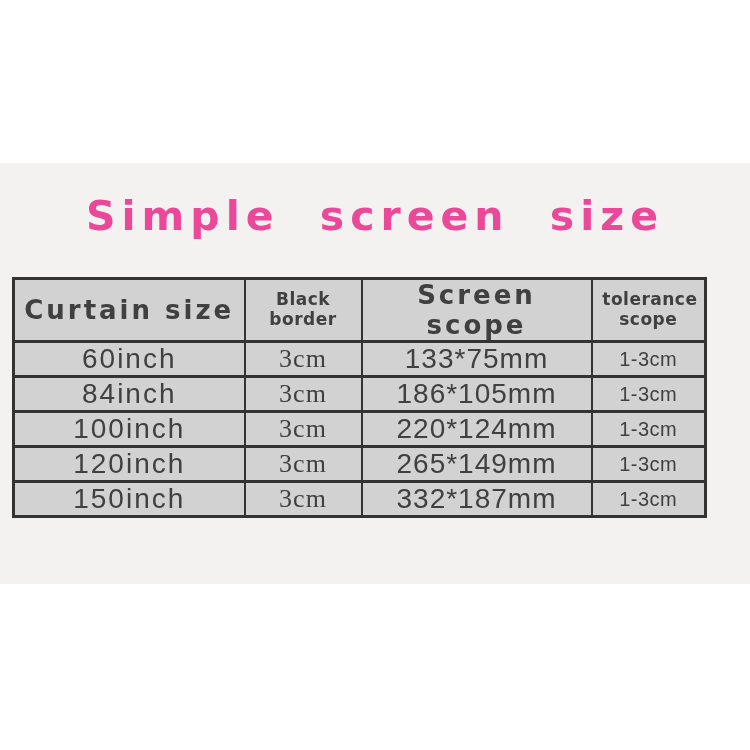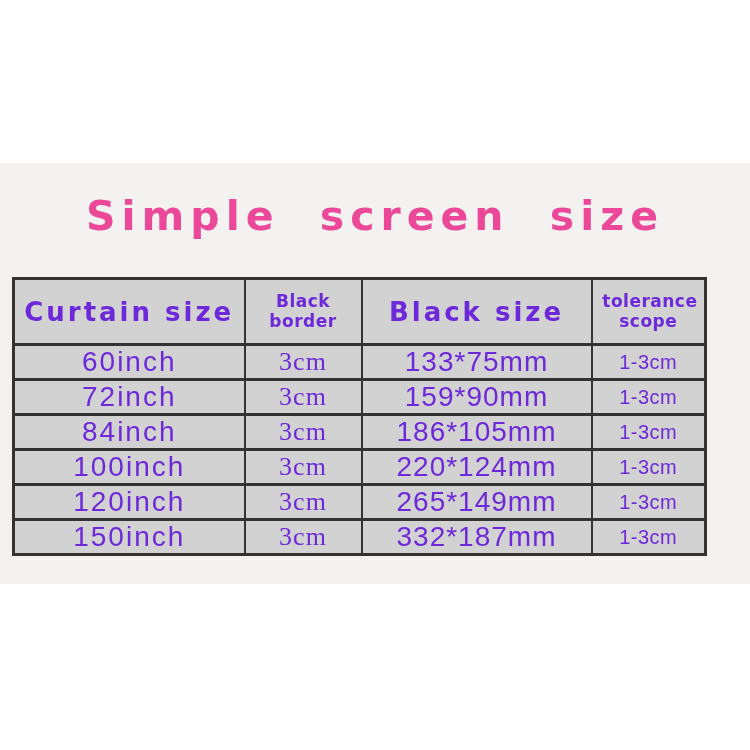--- a/index.html
+++ b/index.html
@@ -31,39 +31,39 @@
   }
   .size-table th,.size-table td{
     background:#d2d2d2;
     border-left:2px solid #333333;
     border-right:2px solid #333333;
     border-top:3px solid #333333;
     border-bottom:3px solid #333333;
     text-align:center;
     vertical-align:middle;
     padding:0;
-    color:#6d28d9;
+    color:#404040;
     overflow:hidden;
   }
   .size-table thead tr{height:37px;}
   .size-table tbody tr{height:35px;}
   th.hdr-big{
     font-family:"DejaVu Sans",sans-serif;
     font-size:26px;
     font-weight:bold;
     letter-spacing:3px;
   }
   th.hdr-small{
     font-family:"DejaVu Sans",sans-serif;
     font-size:17px;
     font-weight:bold;
     letter-spacing:0.5px;
     line-height:1.15;
   }
-  th.hdr-small .wrap{max-width:92px;margin:12px auto;}
+  th.hdr-small .wrap{max-width:92px;margin:0 auto;}
   td{
     font-family:"Liberation Sans",sans-serif;
   }
   td.cell-curtain{font-size:28px;letter-spacing:2px;margin-top:40px;}
   td.cell-border{font-size:26px;letter-spacing:1px;font-family:Liberation Serif, serif;}
   td.cell-screen{font-size:28px;letter-spacing:1px;}
   td.cell-tolerance{font-size:20px;letter-spacing:0.5px;margin-top:48px;}
 </style>
 </head>
 <body>
@@ -78,37 +78,31 @@
     <col style="width:117px">
     <col style="width:230px">
     <col style="width:114px">
   </colgroup>
   <thead>
     <tr>
       <th class="hdr-big">Curtain size</th>
       <th class="hdr-small">
           <div class="wrap">Black border</div>
         </th>
-      <th class="hdr-big">Black size</th>
+      <th class="hdr-big">Screen scope</th>
       <th class="hdr-small">
           <div class="wrap">tolerance scope</div>
         </th>
     </tr>
   </thead>
   <tbody>
     <tr>
       <td class="cell-curtain">60inch</td>
       <td class="cell-border">3cm</td>
       <td class="cell-screen">133*75mm</td>
-      <td class="cell-tolerance">1-3cm</td>
-    </tr>
-    <tr>
-      <td class="cell-curtain">72inch</td>
-      <td class="cell-border">3cm</td>
-      <td class="cell-screen">159*90mm</td>
       <td class="cell-tolerance">1-3cm</td>
     </tr>
     <tr>
       <td class="cell-curtain">84inch</td>
       <td class="cell-border">3cm</td>
       <td class="cell-screen">186*105mm</td>
       <td class="cell-tolerance">1-3cm</td>
     </tr>
     <tr>
       <td class="cell-curtain">100inch</td>

